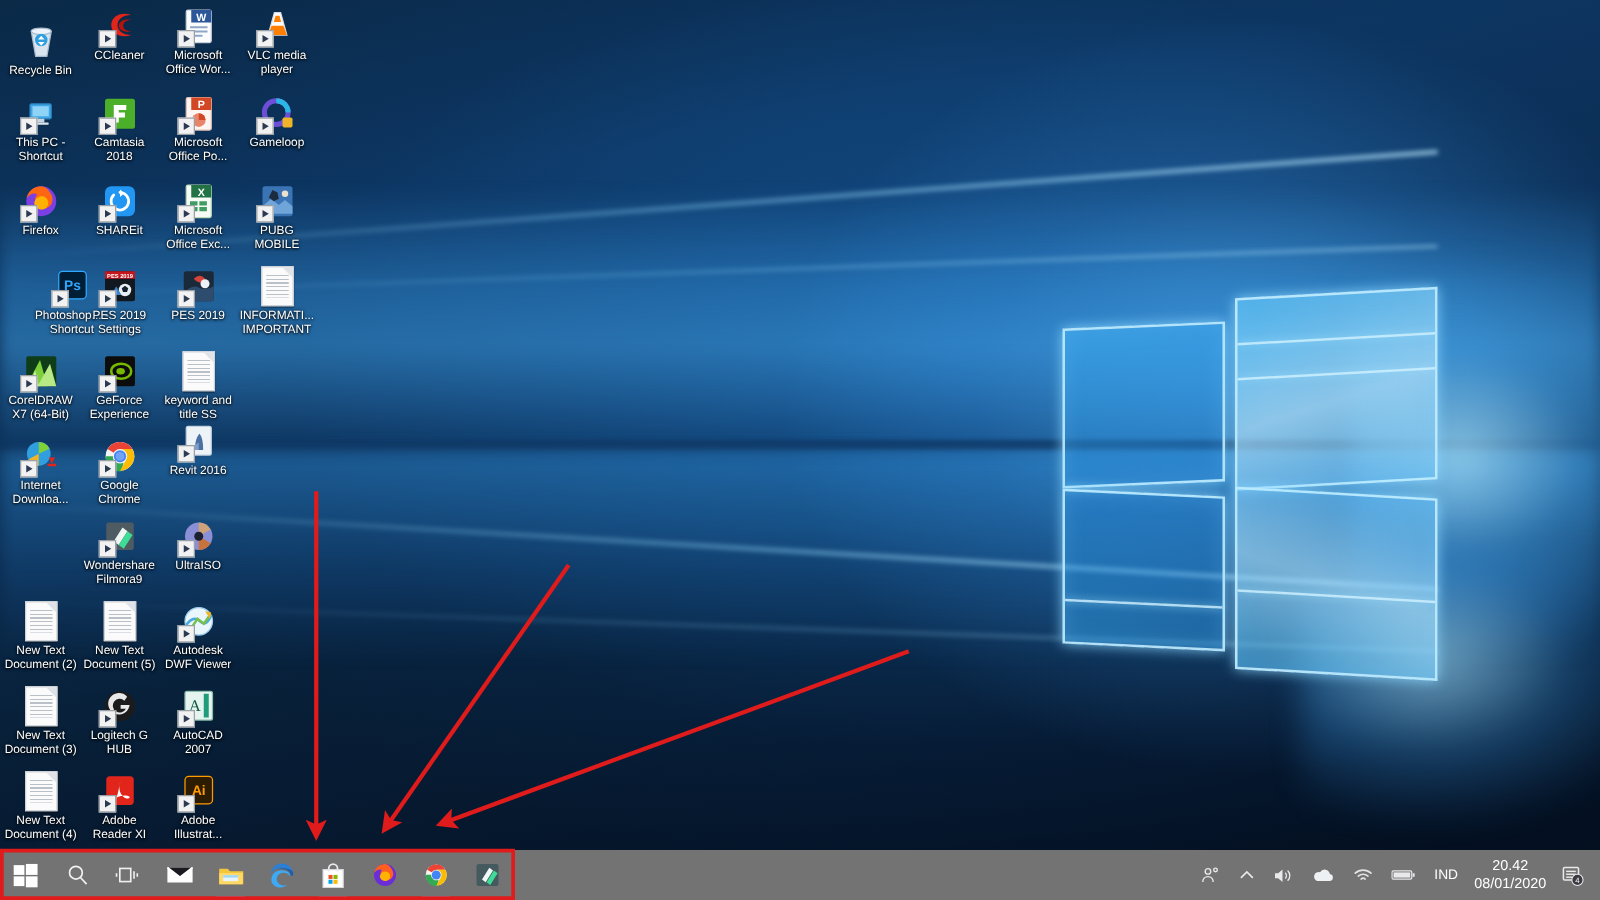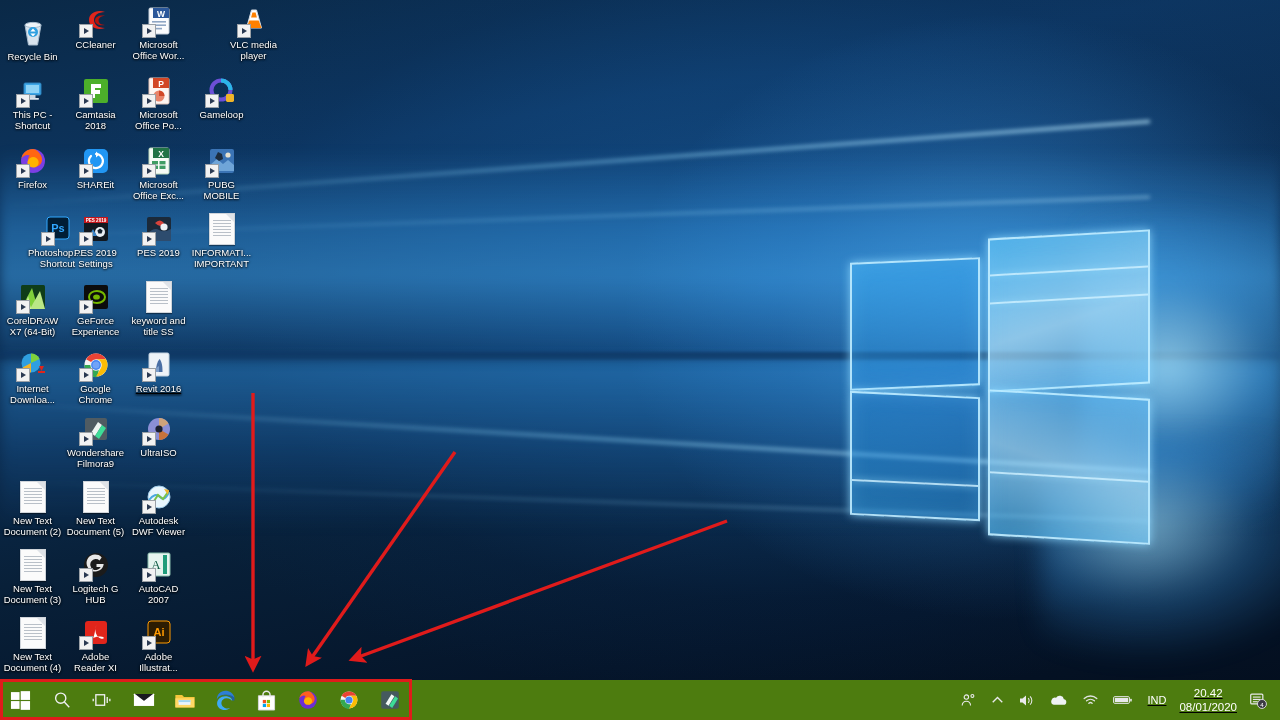--- a/index.html
+++ b/index.html
@@ -151,22 +151,22 @@
   }
   #title .l2 { display: block; }
 
   
   #arrows { position: absolute; inset: 0; pointer-events: none; }
 
   
   #taskbar {
     position: absolute; left: 0; bottom: 0;
     width: 1280px; height: 40px;
-    background: #4d7c0f;
-    display: flex; align-items: center; text-decoration: underline;
+    background: #737373;
+    display: flex; align-items: center;
   }
   #tb-left { display: flex; align-items: center; height: 40px; }
   .tbi {
     width: 41px; height: 40px;
     display: flex; align-items: center; justify-content: center;
     position: relative;
     cursor: default;
   }
   .tbi .ic { width: 22px; height: 22px; display:flex; align-items:center; justify-content:center; }
   #tb-right {
@@ -259,21 +259,21 @@
             <rect x="9" y="2" width="16" height="10" fill="#2b579a"></rect>
             <text x="17" y="10.5" text-anchor="middle" font-size="8.5" fill="#fff" font-family="Liberation Sans, sans-serif" font-weight="bold">W</text>
             <rect x="8" y="15" width="14" height="1.6" fill="#8fa6c4"></rect>
             <rect x="8" y="18.4" width="14" height="1.6" fill="#8fa6c4"></rect>
             <rect x="8" y="21.8" width="10" height="1.6" fill="#8fa6c4"></rect>
           </svg>
           <span class="sc-arrow"></span>
         </div>
         <div class="label">Microsoft Office Wor...</div>
       </div>
-      <div class="dicon" style="left: 190px; top: 4px; margin-left: 32px;">
+      <div class="dicon" style="left: 190px; top: 4px;">
         <div class="glyph">
           <svg width="30" height="30" viewBox="0 0 30 30">
             <path d="M12.5 4 h5 L22.5 22 h-15 z" fill="#ffffff" stroke="#d7dde4"></path>
             <path d="M13.4 6.5 h3.2 l1.3 5 h-5.8 z" fill="#ff8000"></path>
             <path d="M10.3 14.5 h9.4 L22.5 22 h-15 z" fill="#ff8000"></path>
           </svg>
           <span class="sc-arrow"></span>
         </div>
         <div class="label">VLC media player</div>
       </div>
@@ -469,21 +469,21 @@
             <path d="M15 3.5 a11.5 11.5 0 0 1 9.95 5.75 H15 a5.75 5.75 0 0 0 -4.98 2.87 L5.05 9.25 A11.5 11.5 0 0 1 15 3.5z" fill="#ea4335"></path>
             <path d="M5.05 9.25 l4.97 2.87 A5.75 5.75 0 0 0 15 20.75 l-4.98 5.3 A11.5 11.5 0 0 1 5.05 9.25z" fill="#34a853" transform="rotate(-30 15 15)"></path>
             <path d="M24.95 9.25 A11.5 11.5 0 0 1 15 26.5 l4.97-8.62 A5.75 5.75 0 0 0 15 9.25z" fill="#fbbc05"></path>
             <circle cx="15" cy="15" r="4.9" fill="#4285f4"></circle>
             <circle cx="15" cy="15" r="3.5" fill="#fff" opacity=".25"></circle>
           </svg>
           <span class="sc-arrow"></span>
         </div>
         <div class="label">Google Chrome</div>
       </div>
-      <div class="dicon" style="left: 127px; top: 348px; text-decoration: underline;">
+      <div class="dicon" style="left: 127px; top: 336px;">
         <div class="glyph">
           <svg width="30" height="30" viewBox="0 0 30 30">
             <rect x="5" y="3" width="20" height="23" rx="1.5" fill="#eef3f8" stroke="#c3d2e0"></rect>
             <path d="M12 22 c0-6 1-10 3.5-13 2 2 3 6 3 13z" fill="#4a6fa5"></path>
             <path d="M9 22 c2-3 4-5 6-6 v6z" fill="#7d9ec9"></path>
           </svg>
           <span class="sc-arrow"></span>
         </div>
         <div class="label">Revit 2016</div>
       </div>

